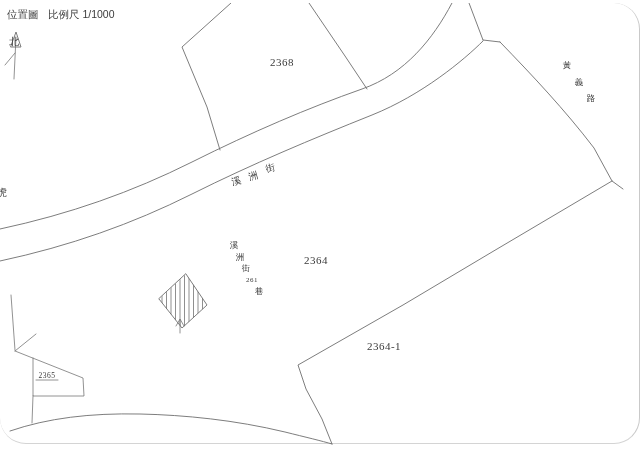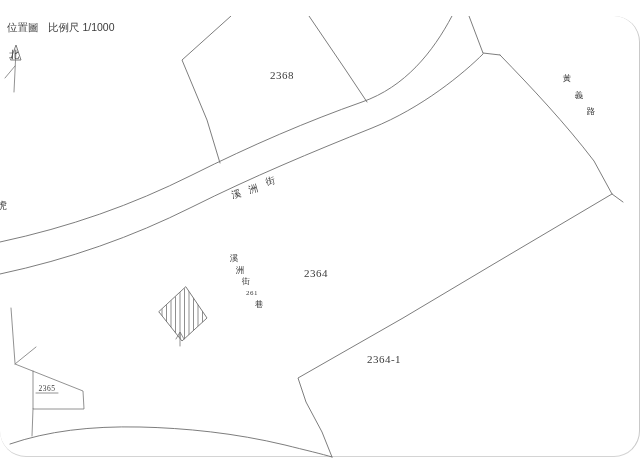--- a/index.html
+++ b/index.html
@@ -4,21 +4,21 @@
 <style>
   html,body{margin:0;padding:0;}
   body{
     width:640px;height:467px;
     background:#ffffff;
     font-family:"Liberation Sans", sans-serif;
     position:relative;
     overflow:hidden;
   }
   .map-frame{
-    position:absolute;left:0;top:16px;width:640px;height:441px;
+    position:absolute;left:0;top:3px;width:640px;height:441px;
     border-right:1px solid #c9c9c9;
     border-bottom:1px solid #d4d4d4;
     box-sizing:border-box;
     border-radius:26px;
   }
   svg{display:block;}
   .boundary{fill:none;stroke:#6e6e6e;stroke-width:0.9;stroke-linecap:round;stroke-linejoin:round;}
   .boundary.thin{stroke-width:0.75;}
   .hatch{stroke:#5f5f5f;stroke-width:0.7;}
   .maptext{fill:#3a3a3a;}

